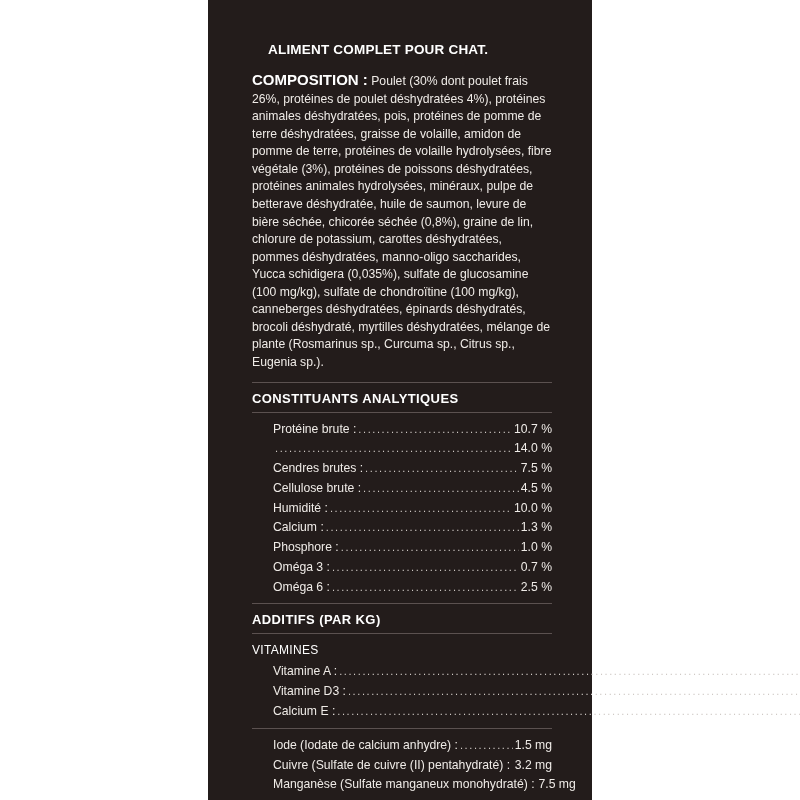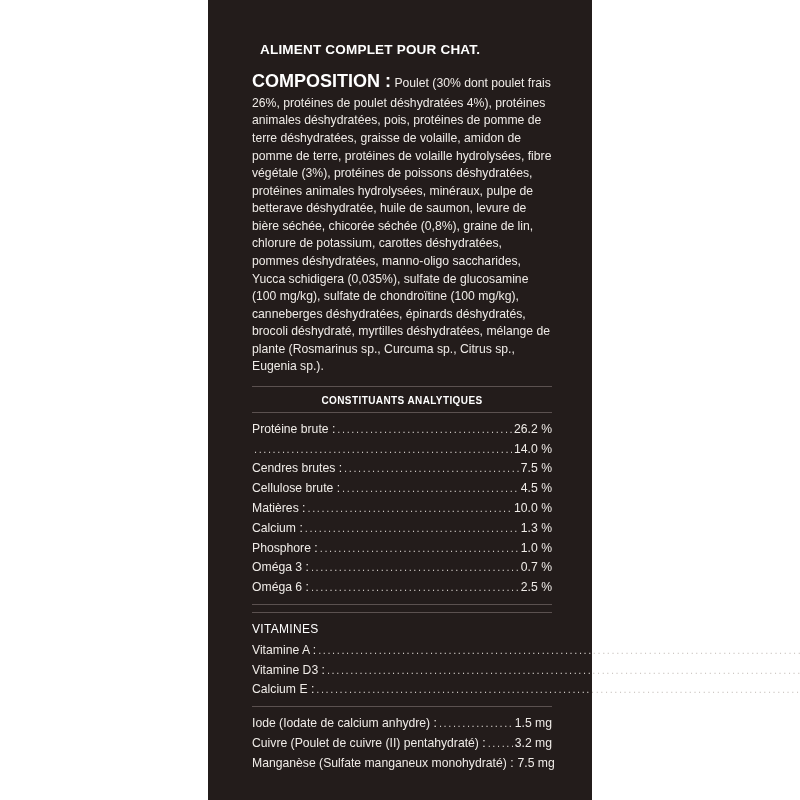--- a/index.html
+++ b/index.html
@@ -27,38 +27,38 @@
     height: 800px;
     background: #231c1b;
     color: #f2efec;
     box-sizing: border-box;
     padding: 42px 40px 20px 44px;
   }
   .title {
     font-size: 13.5px;
     font-weight: bold;
     letter-spacing: 0.2px;
-    margin: 0 0 12px 8px;
+    margin: 0 0 12px 16px;
     color: #ffffff;
   }
   .composition {
     font-size: 12.2px;
     line-height: 1.44;
     text-align: left;
     margin: 0 0 10px 0;
     color: #efebe7;
   }
   .composition .lead {
     font-weight: bold;
-    font-size: 18px;
+    font-size: 15px;
     color: #ffffff;
   }
   .section-head {
-    text-align: center;
-    font-size: 10px;
+    text-align: left;
+    font-size: 13px;
     font-weight: bold;
     letter-spacing: 0.4px;
     color: #ffffff;
     margin: 8px 0 6px 0;
   }
   .hr {
     border: 0;
     border-top: 1px solid #5b5150;
     margin: 6px 0 7px 0;
   }
@@ -67,20 +67,21 @@
     padding: 0;
     list-style: none;
   }
   .row {
     display: flex;
     align-items: baseline;
     font-size: 12.2px;
     line-height: 1.62;
     color: #efebe7;
     white-space: nowrap;
+    margin-left: 21px;
   }
   .row .nm { flex: 0 0 auto; }
   .row .dots {
     flex: 1 1 auto;
     overflow: hidden;
     white-space: nowrap;
     letter-spacing: 1.6px;
     margin: 0 2px;
     color: #cfc9c5;
     font-size: 11px;
@@ -114,38 +115,38 @@
     <hr class="hr">
 
     <div class="section-head">CONSTITUANTS ANALYTIQUES</div>
 
     <hr class="hr">
 
     <ul class="rows" id="analytics-rows">
         <li class="row">
           <span class="nm">Protéine brute :</span>
           <span class="dots">........................................................................................................................</span>
-          <span class="val">26.2 %</span>
+          <span class="val">10.7 %</span>
         </li>
         <li class="row">
           <span class="dots">........................................................................................................................</span>
           <span class="val">14.0 %</span>
         </li>
         <li class="row">
           <span class="nm">Cendres brutes :</span>
           <span class="dots">........................................................................................................................</span>
           <span class="val">7.5 %</span>
         </li>
         <li class="row">
           <span class="nm">Cellulose brute :</span>
           <span class="dots">........................................................................................................................</span>
           <span class="val">4.5 %</span>
         </li>
         <li class="row">
-          <span class="nm">Matières :</span>
+          <span class="nm">Humidité :</span>
           <span class="dots">........................................................................................................................</span>
           <span class="val">10.0 %</span>
         </li>
         <li class="row">
           <span class="nm">Calcium :</span>
           <span class="dots">........................................................................................................................</span>
           <span class="val">1.3 %</span>
         </li>
         <li class="row">
           <span class="nm">Phosphore :</span>
@@ -159,20 +160,21 @@
         </li>
         <li class="row">
           <span class="nm">Oméga 6 :</span>
           <span class="dots">........................................................................................................................</span>
           <span class="val">2.5 %</span>
         </li>
       </ul>
 
     <hr class="hr">
 
+    <div class="section-head">ADDITIFS (PAR KG)</div>
 
     <hr class="hr">
 
     <div class="subhead">VITAMINES</div>
 
     <div class="vit-grid">
       <ul class="rows" id="vit-left">
           <li class="row">
             <span class="nm">Vitamine A :</span>
             <span class="dots">........................................................................................................................</span>
@@ -192,21 +194,21 @@
     <hr class="hr">
 
 
     <ul class="rows" id="trace-rows">
         <li class="row">
           <span class="nm">Iode (Iodate de calcium anhydre) :</span>
           <span class="dots">........................................................................................................................</span>
           <span class="val">1.5 mg</span>
         </li>
         <li class="row">
-          <span class="nm">Cuivre (Poulet de cuivre (II) pentahydraté) :</span>
+          <span class="nm">Cuivre (Sulfate de cuivre (II) pentahydraté) :</span>
           <span class="dots">........................................................................................................................</span>
           <span class="val">3.2 mg</span>
         </li>
         <li class="row">
           <span class="nm">Manganèse (Sulfate manganeux monohydraté) :</span>
           <span class="dots">........................................................................................................................</span>
           <span class="val">7.5 mg</span>
         </li>
       </ul>
 

